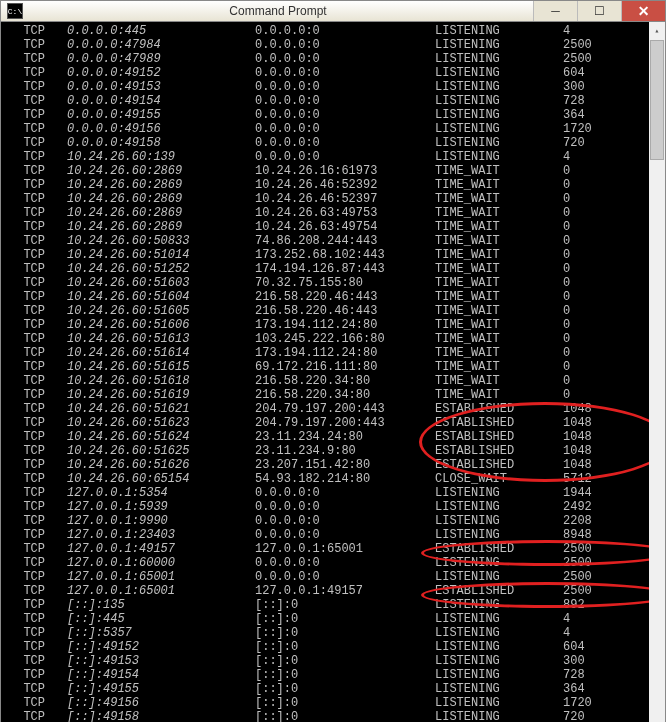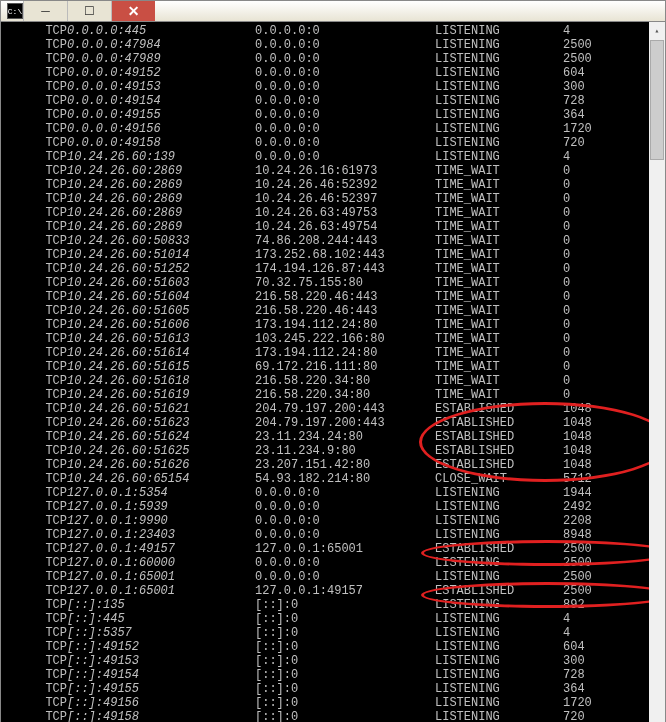--- a/index.html
+++ b/index.html
@@ -78,21 +78,21 @@
     padding: 2px 4px 2px 8px;
     font-family: 'Courier New', monospace;
     font-size: 12px;
     line-height: 14px;
     color: #c0c0c0;
     white-space: pre;
     overflow: hidden;
     position: relative;
   }
   .row { display: flex; }
-  .c-proto { width: 58px; text-align: right; }
+  .c-proto { width: 58px; }
   .c-local { width: 188px; font-style: italic; }
   .c-remote { width: 180px; }
   .c-state { width: 128px; }
   .c-pid { text-align: left; }
   .scrollbar {
     width: 16px;
     background: #f0f0f0;
     position: relative;
   }
   .scroll-thumb {
@@ -122,20 +122,21 @@
     border-radius: 50%;
     pointer-events: none;
   }
 </style>
 </head>
 <body>
 
 <div class="window">
   <div class="titlebar">
     <div class="titlebar-icon">C:\</div>
+    <div class="titlebar-title">Command Prompt</div>
     <div class="winbtns">
       <div class="winbtn">─</div>
       <div class="winbtn">☐</div>
       <div class="winbtn close">✕</div>
     </div>
   </div>
   <div class="terminal-wrap">
     <div class="terminal" id="terminal"><div class="row"><span class="c-proto">  TCP</span><span class="c-local">0.0.0.0:445</span><span class="c-remote">0.0.0.0:0</span><span class="c-state">LISTENING</span><span class="c-pid">4</span></div><div class="row"><span class="c-proto">  TCP</span><span class="c-local">0.0.0.0:47984</span><span class="c-remote">0.0.0.0:0</span><span class="c-state">LISTENING</span><span class="c-pid">2500</span></div><div class="row"><span class="c-proto">  TCP</span><span class="c-local">0.0.0.0:47989</span><span class="c-remote">0.0.0.0:0</span><span class="c-state">LISTENING</span><span class="c-pid">2500</span></div><div class="row"><span class="c-proto">  TCP</span><span class="c-local">0.0.0.0:49152</span><span class="c-remote">0.0.0.0:0</span><span class="c-state">LISTENING</span><span class="c-pid">604</span></div><div class="row"><span class="c-proto">  TCP</span><span class="c-local">0.0.0.0:49153</span><span class="c-remote">0.0.0.0:0</span><span class="c-state">LISTENING</span><span class="c-pid">300</span></div><div class="row"><span class="c-proto">  TCP</span><span class="c-local">0.0.0.0:49154</span><span class="c-remote">0.0.0.0:0</span><span class="c-state">LISTENING</span><span class="c-pid">728</span></div><div class="row"><span class="c-proto">  TCP</span><span class="c-local">0.0.0.0:49155</span><span class="c-remote">0.0.0.0:0</span><span class="c-state">LISTENING</span><span class="c-pid">364</span></div><div class="row"><span class="c-proto">  TCP</span><span class="c-local">0.0.0.0:49156</span><span class="c-remote">0.0.0.0:0</span><span class="c-state">LISTENING</span><span class="c-pid">1720</span></div><div class="row"><span class="c-proto">  TCP</span><span class="c-local">0.0.0.0:49158</span><span class="c-remote">0.0.0.0:0</span><span class="c-state">LISTENING</span><span class="c-pid">720</span></div><div class="row"><span class="c-proto">  TCP</span><span class="c-local">10.24.26.60:139</span><span class="c-remote">0.0.0.0:0</span><span class="c-state">LISTENING</span><span class="c-pid">4</span></div><div class="row"><span class="c-proto">  TCP</span><span class="c-local">10.24.26.60:2869</span><span class="c-remote">10.24.26.16:61973</span><span class="c-state">TIME_WAIT</span><span class="c-pid">0</span></div><div class="row"><span class="c-proto">  TCP</span><span class="c-local">10.24.26.60:2869</span><span class="c-remote">10.24.26.46:52392</span><span class="c-state">TIME_WAIT</span><span class="c-pid">0</span></div><div class="row"><span class="c-proto">  TCP</span><span class="c-local">10.24.26.60:2869</span><span class="c-remote">10.24.26.46:52397</span><span class="c-state">TIME_WAIT</span><span class="c-pid">0</span></div><div class="row"><span class="c-proto">  TCP</span><span class="c-local">10.24.26.60:2869</span><span class="c-remote">10.24.26.63:49753</span><span class="c-state">TIME_WAIT</span><span class="c-pid">0</span></div><div class="row"><span class="c-proto">  TCP</span><span class="c-local">10.24.26.60:2869</span><span class="c-remote">10.24.26.63:49754</span><span class="c-state">TIME_WAIT</span><span class="c-pid">0</span></div><div class="row"><span class="c-proto">  TCP</span><span class="c-local">10.24.26.60:50833</span><span class="c-remote">74.86.208.244:443</span><span class="c-state">TIME_WAIT</span><span class="c-pid">0</span></div><div class="row"><span class="c-proto">  TCP</span><span class="c-local">10.24.26.60:51014</span><span class="c-remote">173.252.68.102:443</span><span class="c-state">TIME_WAIT</span><span class="c-pid">0</span></div><div class="row"><span class="c-proto">  TCP</span><span class="c-local">10.24.26.60:51252</span><span class="c-remote">174.194.126.87:443</span><span class="c-state">TIME_WAIT</span><span class="c-pid">0</span></div><div class="row"><span class="c-proto">  TCP</span><span class="c-local">10.24.26.60:51603</span><span class="c-remote">70.32.75.155:80</span><span class="c-state">TIME_WAIT</span><span class="c-pid">0</span></div><div class="row"><span class="c-proto">  TCP</span><span class="c-local">10.24.26.60:51604</span><span class="c-remote">216.58.220.46:443</span><span class="c-state">TIME_WAIT</span><span class="c-pid">0</span></div><div class="row"><span class="c-proto">  TCP</span><span class="c-local">10.24.26.60:51605</span><span class="c-remote">216.58.220.46:443</span><span class="c-state">TIME_WAIT</span><span class="c-pid">0</span></div><div class="row"><span class="c-proto">  TCP</span><span class="c-local">10.24.26.60:51606</span><span class="c-remote">173.194.112.24:80</span><span class="c-state">TIME_WAIT</span><span class="c-pid">0</span></div><div class="row"><span class="c-proto">  TCP</span><span class="c-local">10.24.26.60:51613</span><span class="c-remote">103.245.222.166:80</span><span class="c-state">TIME_WAIT</span><span class="c-pid">0</span></div><div class="row"><span class="c-proto">  TCP</span><span class="c-local">10.24.26.60:51614</span><span class="c-remote">173.194.112.24:80</span><span class="c-state">TIME_WAIT</span><span class="c-pid">0</span></div><div class="row"><span class="c-proto">  TCP</span><span class="c-local">10.24.26.60:51615</span><span class="c-remote">69.172.216.111:80</span><span class="c-state">TIME_WAIT</span><span class="c-pid">0</span></div><div class="row"><span class="c-proto">  TCP</span><span class="c-local">10.24.26.60:51618</span><span class="c-remote">216.58.220.34:80</span><span class="c-state">TIME_WAIT</span><span class="c-pid">0</span></div><div class="row"><span class="c-proto">  TCP</span><span class="c-local">10.24.26.60:51619</span><span class="c-remote">216.58.220.34:80</span><span class="c-state">TIME_WAIT</span><span class="c-pid">0</span></div><div class="row"><span class="c-proto">  TCP</span><span class="c-local">10.24.26.60:51621</span><span class="c-remote">204.79.197.200:443</span><span class="c-state">ESTABLISHED</span><span class="c-pid">1048</span></div><div class="row"><span class="c-proto">  TCP</span><span class="c-local">10.24.26.60:51623</span><span class="c-remote">204.79.197.200:443</span><span class="c-state">ESTABLISHED</span><span class="c-pid">1048</span></div><div class="row"><span class="c-proto">  TCP</span><span class="c-local">10.24.26.60:51624</span><span class="c-remote">23.11.234.24:80</span><span class="c-state">ESTABLISHED</span><span class="c-pid">1048</span></div><div class="row"><span class="c-proto">  TCP</span><span class="c-local">10.24.26.60:51625</span><span class="c-remote">23.11.234.9:80</span><span class="c-state">ESTABLISHED</span><span class="c-pid">1048</span></div><div class="row"><span class="c-proto">  TCP</span><span class="c-local">10.24.26.60:51626</span><span class="c-remote">23.207.151.42:80</span><span class="c-state">ESTABLISHED</span><span class="c-pid">1048</span></div><div class="row"><span class="c-proto">  TCP</span><span class="c-local">10.24.26.60:65154</span><span class="c-remote">54.93.182.214:80</span><span class="c-state">CLOSE_WAIT</span><span class="c-pid">5712</span></div><div class="row"><span class="c-proto">  TCP</span><span class="c-local">127.0.0.1:5354</span><span class="c-remote">0.0.0.0:0</span><span class="c-state">LISTENING</span><span class="c-pid">1944</span></div><div class="row"><span class="c-proto">  TCP</span><span class="c-local">127.0.0.1:5939</span><span class="c-remote">0.0.0.0:0</span><span class="c-state">LISTENING</span><span class="c-pid">2492</span></div><div class="row"><span class="c-proto">  TCP</span><span class="c-local">127.0.0.1:9990</span><span class="c-remote">0.0.0.0:0</span><span class="c-state">LISTENING</span><span class="c-pid">2208</span></div><div class="row"><span class="c-proto">  TCP</span><span class="c-local">127.0.0.1:23403</span><span class="c-remote">0.0.0.0:0</span><span class="c-state">LISTENING</span><span class="c-pid">8948</span></div><div class="row"><span class="c-proto">  TCP</span><span class="c-local">127.0.0.1:49157</span><span class="c-remote">127.0.0.1:65001</span><span class="c-state">ESTABLISHED</span><span class="c-pid">2500</span></div><div class="row"><span class="c-proto">  TCP</span><span class="c-local">127.0.0.1:60000</span><span class="c-remote">0.0.0.0:0</span><span class="c-state">LISTENING</span><span class="c-pid">2500</span></div><div class="row"><span class="c-proto">  TCP</span><span class="c-local">127.0.0.1:65001</span><span class="c-remote">0.0.0.0:0</span><span class="c-state">LISTENING</span><span class="c-pid">2500</span></div><div class="row"><span class="c-proto">  TCP</span><span class="c-local">127.0.0.1:65001</span><span class="c-remote">127.0.0.1:49157</span><span class="c-state">ESTABLISHED</span><span class="c-pid">2500</span></div><div class="row"><span class="c-proto">  TCP</span><span class="c-local">[::]:135</span><span class="c-remote">[::]:0</span><span class="c-state">LISTENING</span><span class="c-pid">892</span></div><div class="row"><span class="c-proto">  TCP</span><span class="c-local">[::]:445</span><span class="c-remote">[::]:0</span><span class="c-state">LISTENING</span><span class="c-pid">4</span></div><div class="row"><span class="c-proto">  TCP</span><span class="c-local">[::]:5357</span><span class="c-remote">[::]:0</span><span class="c-state">LISTENING</span><span class="c-pid">4</span></div><div class="row"><span class="c-proto">  TCP</span><span class="c-local">[::]:49152</span><span class="c-remote">[::]:0</span><span class="c-state">LISTENING</span><span class="c-pid">604</span></div><div class="row"><span class="c-proto">  TCP</span><span class="c-local">[::]:49153</span><span class="c-remote">[::]:0</span><span class="c-state">LISTENING</span><span class="c-pid">300</span></div><div class="row"><span class="c-proto">  TCP</span><span class="c-local">[::]:49154</span><span class="c-remote">[::]:0</span><span class="c-state">LISTENING</span><span class="c-pid">728</span></div><div class="row"><span class="c-proto">  TCP</span><span class="c-local">[::]:49155</span><span class="c-remote">[::]:0</span><span class="c-state">LISTENING</span><span class="c-pid">364</span></div><div class="row"><span class="c-proto">  TCP</span><span class="c-local">[::]:49156</span><span class="c-remote">[::]:0</span><span class="c-state">LISTENING</span><span class="c-pid">1720</span></div><div class="row"><span class="c-proto">  TCP</span><span class="c-local">[::]:49158</span><span class="c-remote">[::]:0</span><span class="c-state">LISTENING</span><span class="c-pid">720</span></div><div class="annot" style="top: 380px; left: 418px; width: 252px; height: 80px;"></div><div class="annot" style="top: 518px; left: 420px; width: 252px; height: 26px;"></div><div class="annot" style="top: 560px; left: 420px; width: 252px; height: 26px;"></div></div>
     <div class="scrollbar">
       <div class="scroll-btn up">▴</div>

